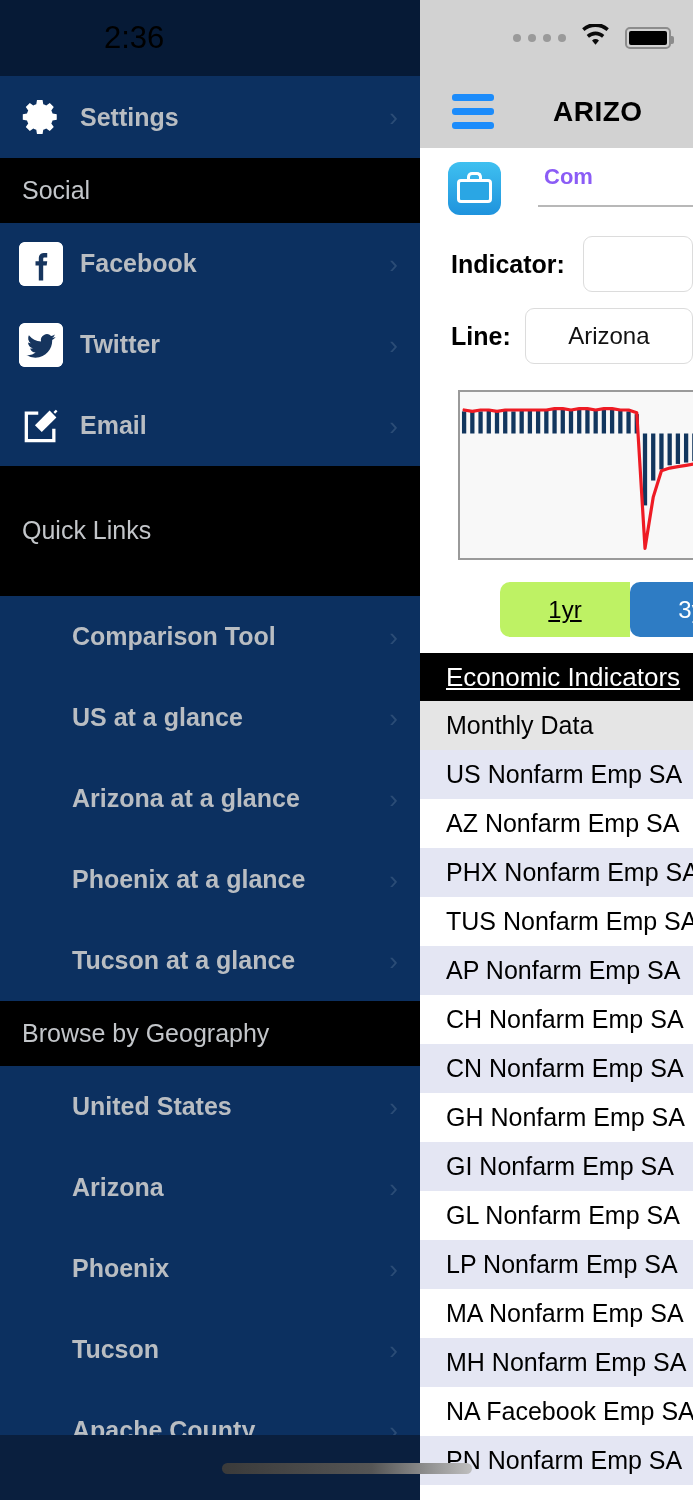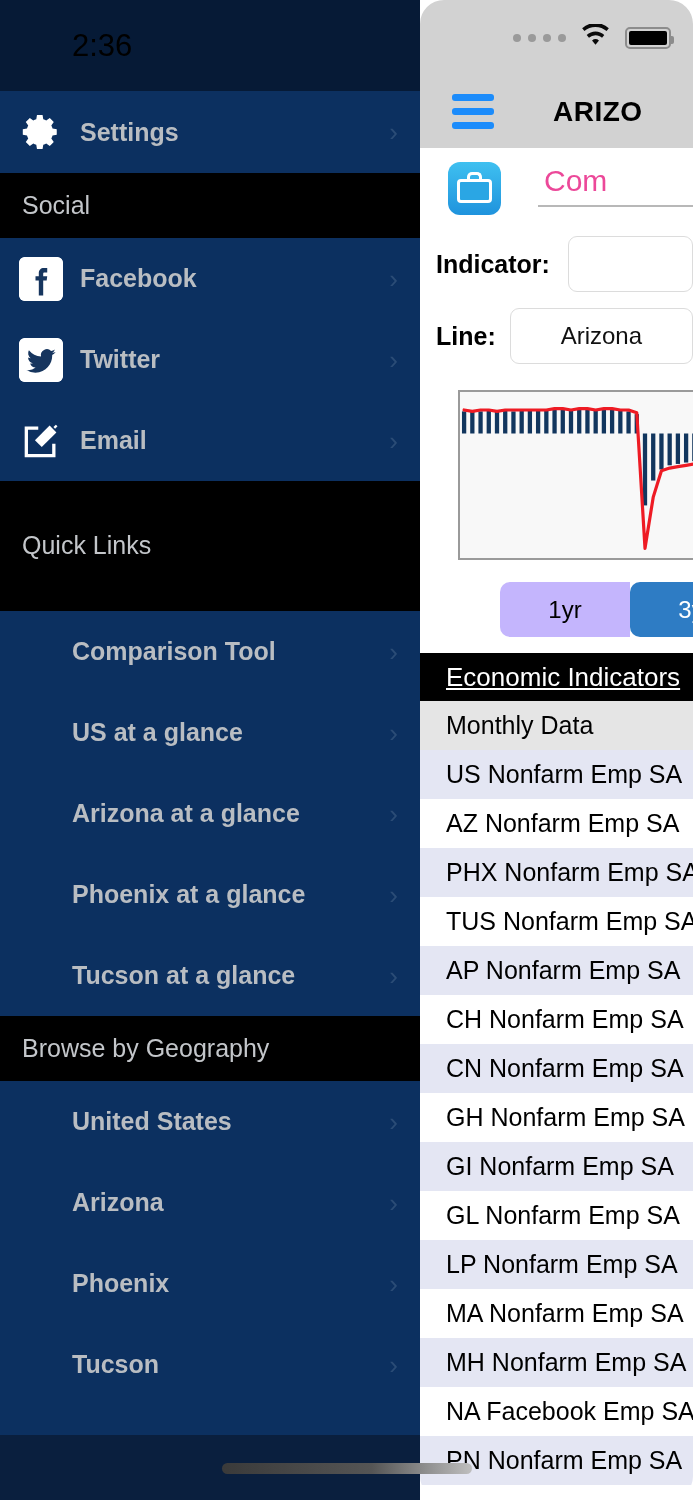--- a/index.html
+++ b/index.html
@@ -12,23 +12,23 @@
   #root { position:relative; width:693px; height:1500px; overflow:hidden; }
 
   
   #sidebar {
     position:absolute; left:0; top:0;
     width:420px; height:1500px;
     background:#0c2444;
     overflow:hidden;
   }
   .sb-statusbar {
-    height:91px; background:#061a36;
-    display:flex; align-items:center;
-    padding-left:72px;
+    height:76px; background:#061a36;
+    display:flex; align-items:center;
+    padding-left:104px;
   }
   .sb-time {
     color:#000000; font-size:31px; font-weight:400;
     letter-spacing:0px;
   }
   .sb-row {
     position:relative;
     display:flex; align-items:center;
     height:81px;
     background:#0c3060;
@@ -84,21 +84,20 @@
     display:flex; align-items:center; justify-content:center;
     overflow:hidden;
   }
 
   
   #main {
     position:absolute; left:420px; top:0;
     width:273px; height:1500px;
     background:#ffffff;
     overflow:hidden;
-    border-radius:24px;
   }
   .m-statusbar {
     height:75px; background:#d2d2d2;
     display:flex; align-items:center; justify-content:flex-end;
     padding-right:22px; gap:13px;
   }
   .sig-dots { display:flex; gap:7px; align-items:center; }
   .sig-dots i {
     width:8px; height:8px; border-radius:50%;
     background:#9a9a9a; display:block;
@@ -146,31 +145,31 @@
     background:#2aa6e4;
   }
   .brief-icon .handle {
     position:absolute; left:19px; top:10px;
     width:15px; height:9px;
     border:3px solid #ffffff; border-bottom:none;
     border-radius:5px 5px 0 0;
   }
   .m-redtitle {
     position:absolute; left:124px; top:16px;
-    color:#ec4899; font-size:30px; font-weight:400;
+    color:#8b5cf6; font-size:22px; font-weight:700;
     white-space:nowrap;
   }
   .m-redrule {
     position:absolute; left:118px; top:57px;
     width:180px; height:2px; background:#b8b8b8;
   }
 
   .field-row {
     display:flex; align-items:center;
-    height:72px; padding-left:16px;
+    height:72px; padding-left:31px;
   }
   .field-label {
     font-size:25px; font-weight:bold; color:#000;
     white-space:nowrap;
   }
   .field-box {
     margin-left:14px;
     height:56px;
     border:1px solid #dcdcdc; border-radius:9px;
     background:#ffffff;
@@ -193,21 +192,21 @@
 
   .seg-wrap {
     margin:22px 0 0 80px;
     display:flex; height:55px; width:260px;
     border-radius:10px; overflow:hidden;
   }
   .seg {
     flex:1 1 0; display:flex; align-items:center; justify-content:center;
     font-size:24px;
   }
-  .seg.off { background:#c4b5fd; color:#000; }
+  .seg.off { background:#bef264; color:#000;text-decoration:underline; }
   .seg.on  { background:#2e7cc4; color:#fff; border-radius:10px; }
 
   .sec-header {
     margin-top:16px;
     height:48px; background:#000000;
     display:flex; align-items:center;
     padding-left:26px;
     color:#ffffff; font-size:26px; font-weight:400;
     white-space:nowrap;
     text-decoration:underline;

